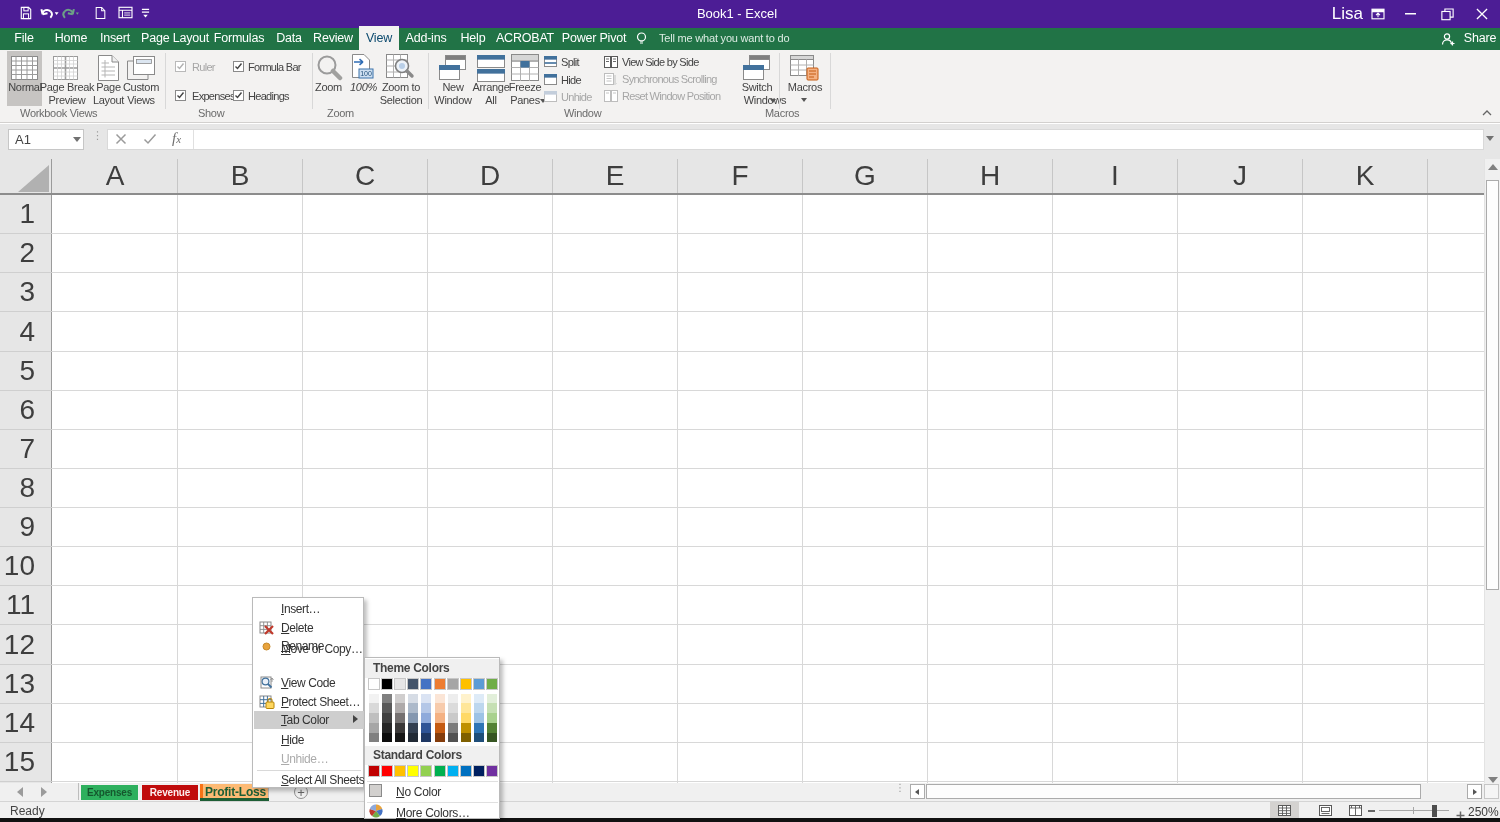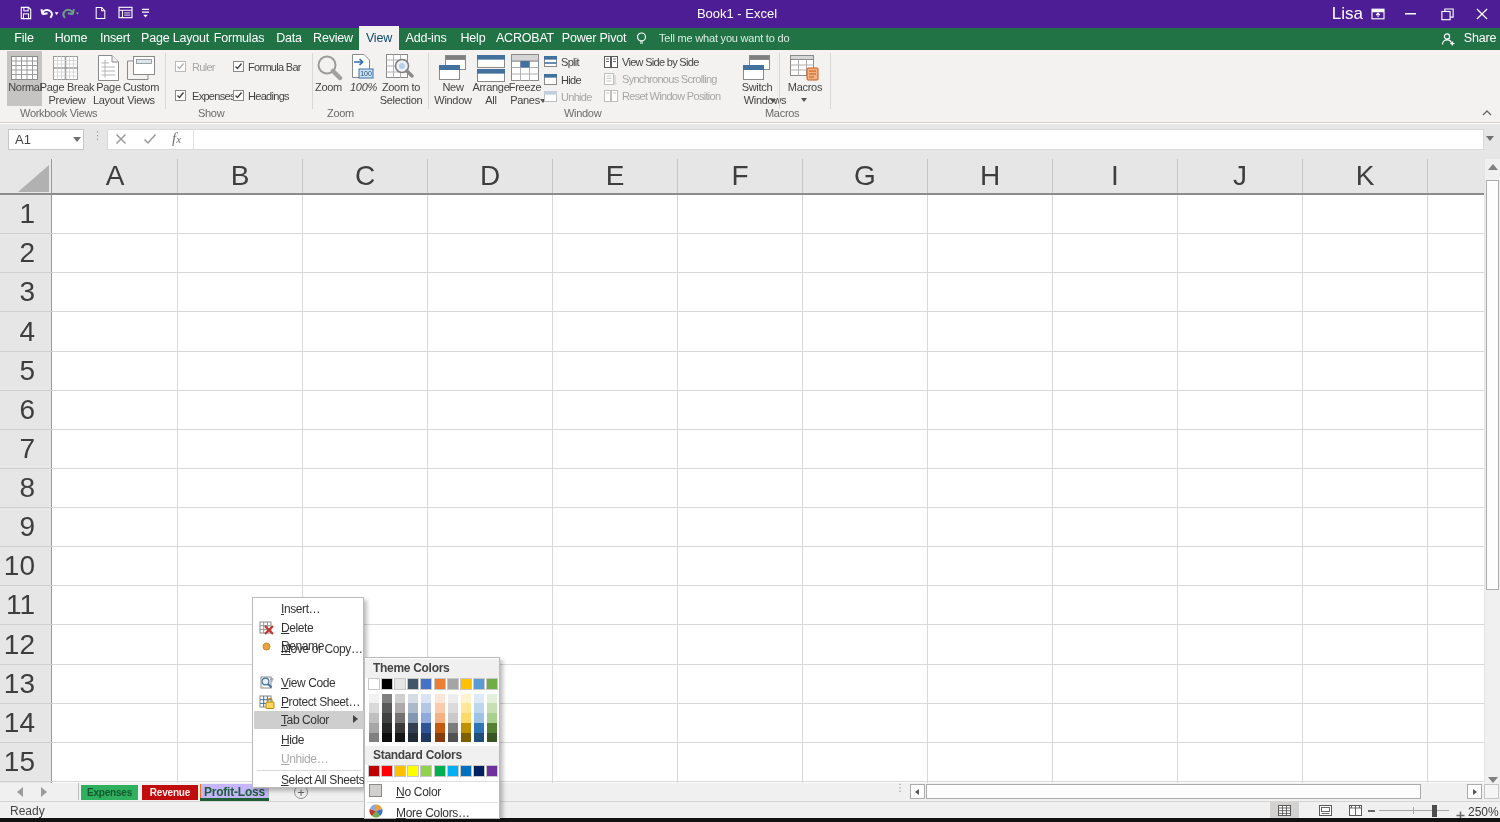--- a/index.html
+++ b/index.html
@@ -387,21 +387,21 @@
   <div class="abs" style="left:1px;top:21px;width:13px;height:410px;background:#fdfdfd;border:1px solid #ababab;"></div>
   <div class="abs" style="left:3px;top:618px;width:0;height:0;border-left:5px solid transparent;border-right:5px solid transparent;border-top:6px solid #808080;"></div>
 </div>
 
 <div id="bottombar">
   <div class="abs" style="left:17px;top:4px;width:0;height:0;border-top:5px solid transparent;border-bottom:5px solid transparent;border-right:6px solid #9b9b9b;"></div>
   <div class="abs" style="left:41px;top:4px;width:0;height:0;border-top:5px solid transparent;border-bottom:5px solid transparent;border-left:6px solid #9b9b9b;"></div>
   <div class="abs" style="left:78px;top:0;width:1px;height:17px;background:#bdbdbd;"></div>
   <div class="sheettab" style="left:80px;width:59px;background:#2eb05e;color:#15582e;border:1px solid #f2f2f2;">Expenses</div>
   <div class="sheettab" style="left:141px;width:58px;background:#c00c0c;color:#fceeee;border:1px solid #f2f2f2;">Revenue</div>
-  <div class="sheettab" style="left:200px;width:69px;background:#c4b5fd;color:#1d5e35;font-size:12px;border-left:1px solid #f97316;border-right:1px solid #bdbdbd;">Profit-Loss</div>
+  <div class="sheettab" style="left:200px;width:69px;background:#fdba74;color:#1d5e35;font-size:12px;border-left:3px solid #f97316;border-right:1px solid #bdbdbd;">Profit-Loss</div>
   <div class="abs" style="left:200px;top:15px;width:69px;height:2.5px;background:#1d5e35;"></div>
   <div class="abs" style="left:294px;top:1.5px;width:14px;height:14px;border:1px solid #909090;border-radius:50%;color:#666;font-size:13px;line-height:13px;text-align:center;">+</div>
 
   <div class="abs" style="left:895px;top:3px;width:3px;height:12px;color:#9b9b9b;font-size:10px;line-height:4px;">⋮</div>
   <div class="abs" style="left:910px;top:1px;width:15px;height:15px;background:#fff;border:1px solid #ababab;"></div>
   <div class="abs" style="left:915px;top:5.5px;width:0;height:0;border-top:3.5px solid transparent;border-bottom:3.5px solid transparent;border-right:4.5px solid #555;"></div>
   <div class="abs" style="left:926px;top:1px;width:495px;height:15px;background:#fdfdfd;border:1px solid #ababab;"></div>
   <div class="abs" style="left:1467px;top:1px;width:15px;height:15px;background:#fff;border:1px solid #ababab;"></div>
   <div class="abs" style="left:1473px;top:5.5px;width:0;height:0;border-top:3.5px solid transparent;border-bottom:3.5px solid transparent;border-left:4.5px solid #555;"></div>
   <div class="abs" style="left:1484px;top:1px;width:15px;height:15px;border:1px solid #c6c6c6;background:#f5f5f5;"></div>

